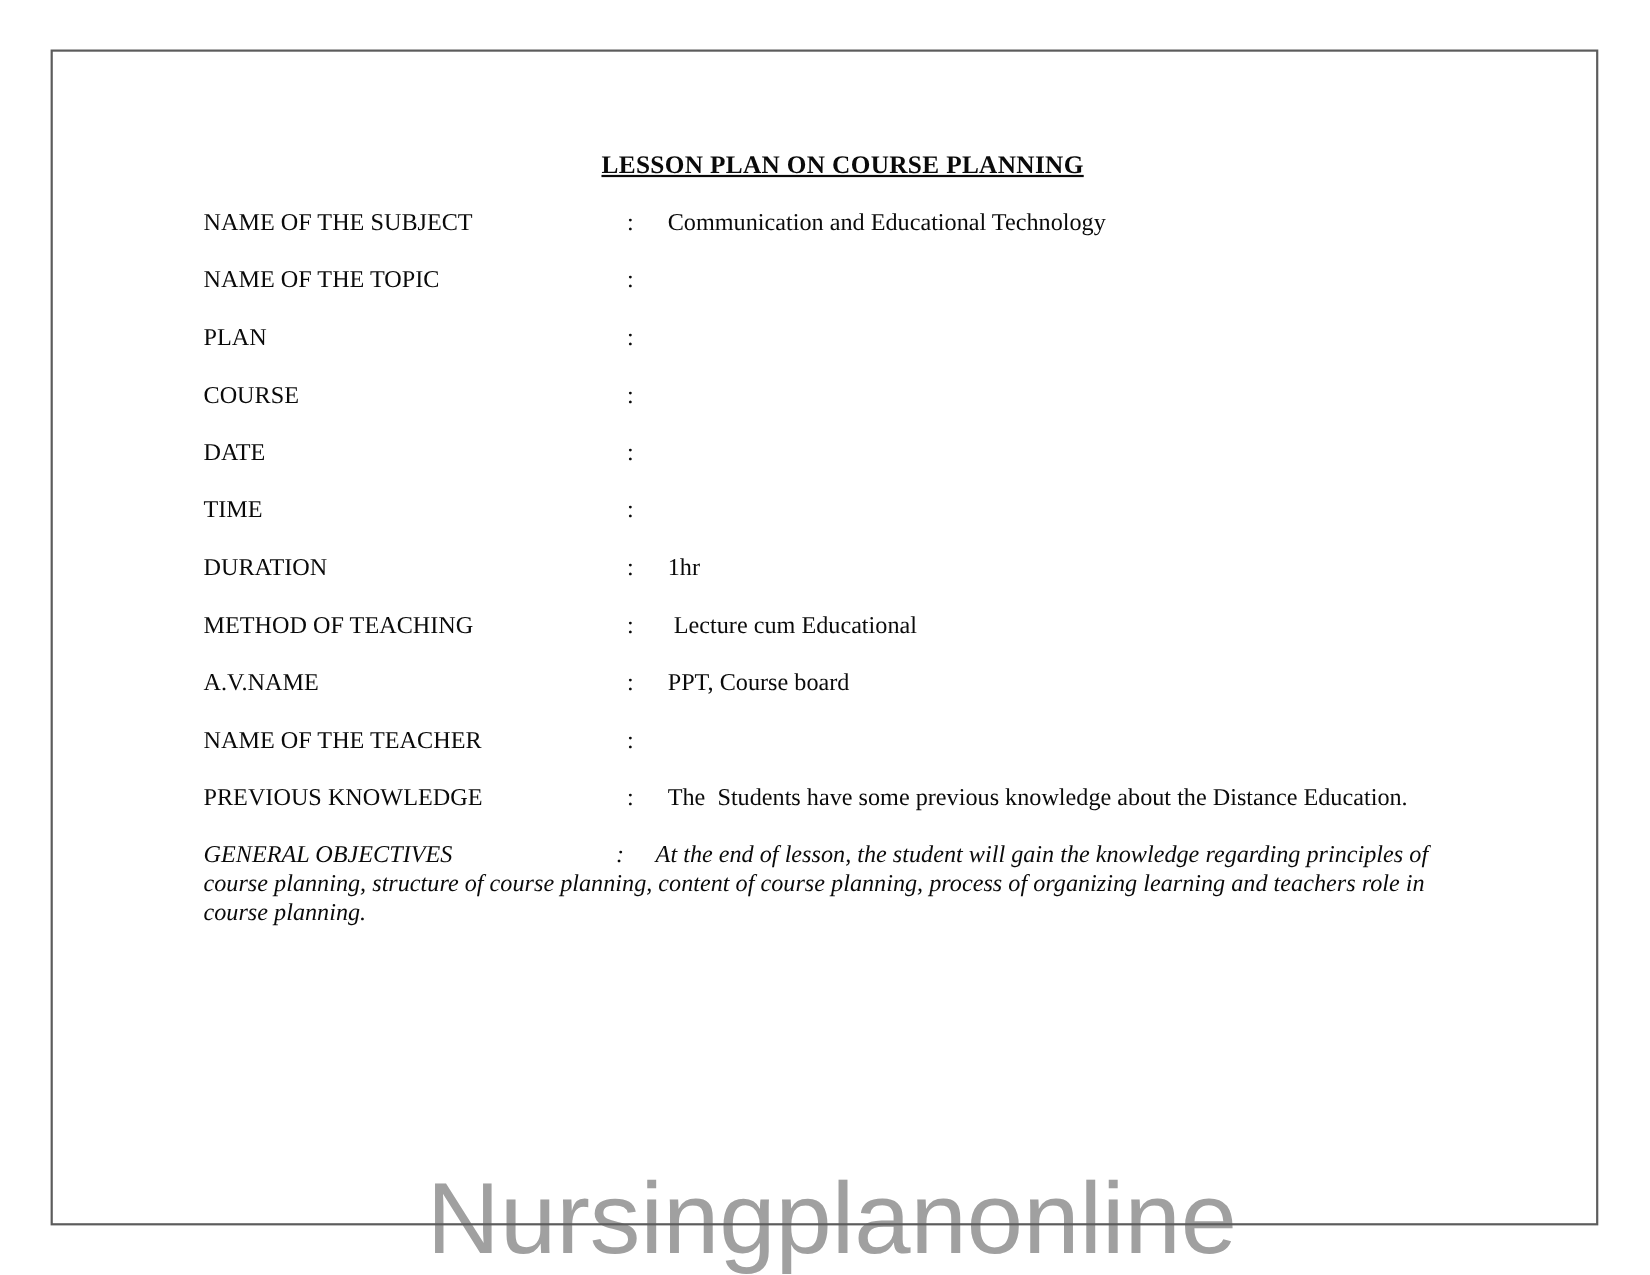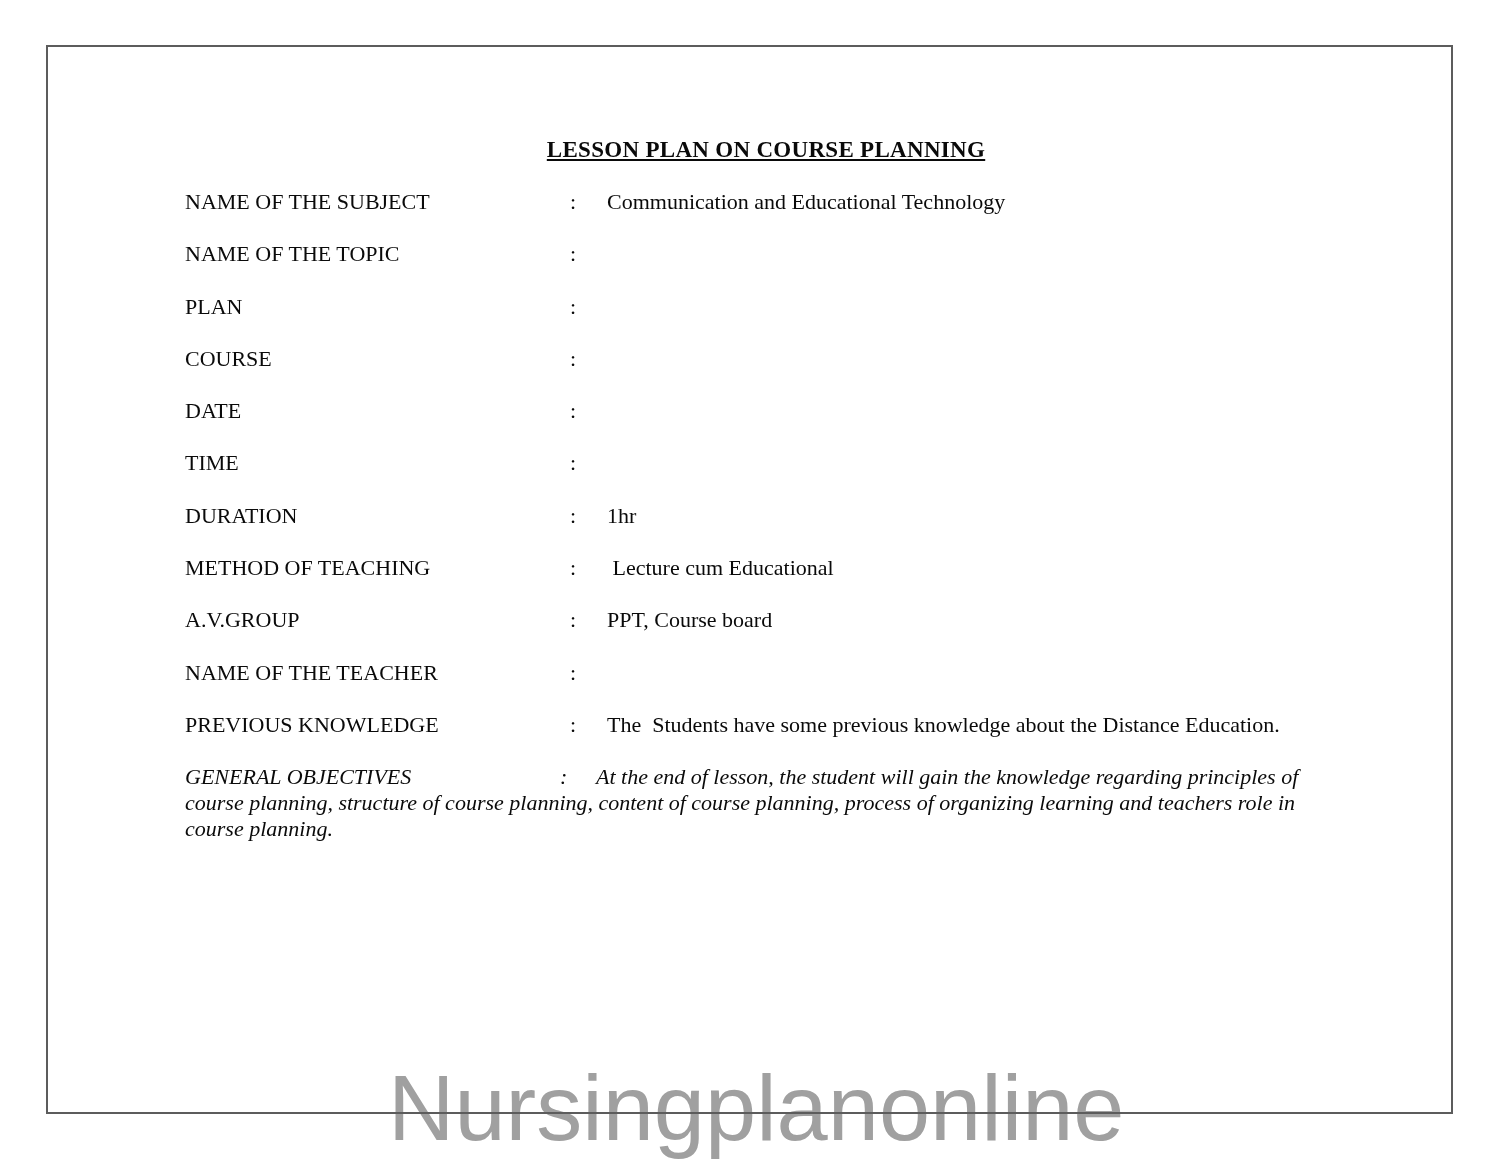--- a/index.html
+++ b/index.html
@@ -137,21 +137,21 @@
         <span class="field-label">DURATION</span>
         <span class="field-colon">:</span>
         <span class="field-value">1hr</span>
       </div>
       <div class="field-row">
         <span class="field-label">METHOD OF TEACHING</span>
         <span class="field-colon">:</span>
         <span class="field-value"> Lecture cum Educational</span>
       </div>
       <div class="field-row">
-        <span class="field-label">A.V.GROUP</span>
+        <span class="field-label">A.V.NAME</span>
         <span class="field-colon">:</span>
         <span class="field-value">PPT, Course board</span>
       </div>
       <div class="field-row">
         <span class="field-label">NAME OF THE TEACHER</span>
         <span class="field-colon">:</span>
         <span class="field-value"></span>
       </div>
       <div class="field-row">
         <span class="field-label">PREVIOUS KNOWLEDGE</span>

